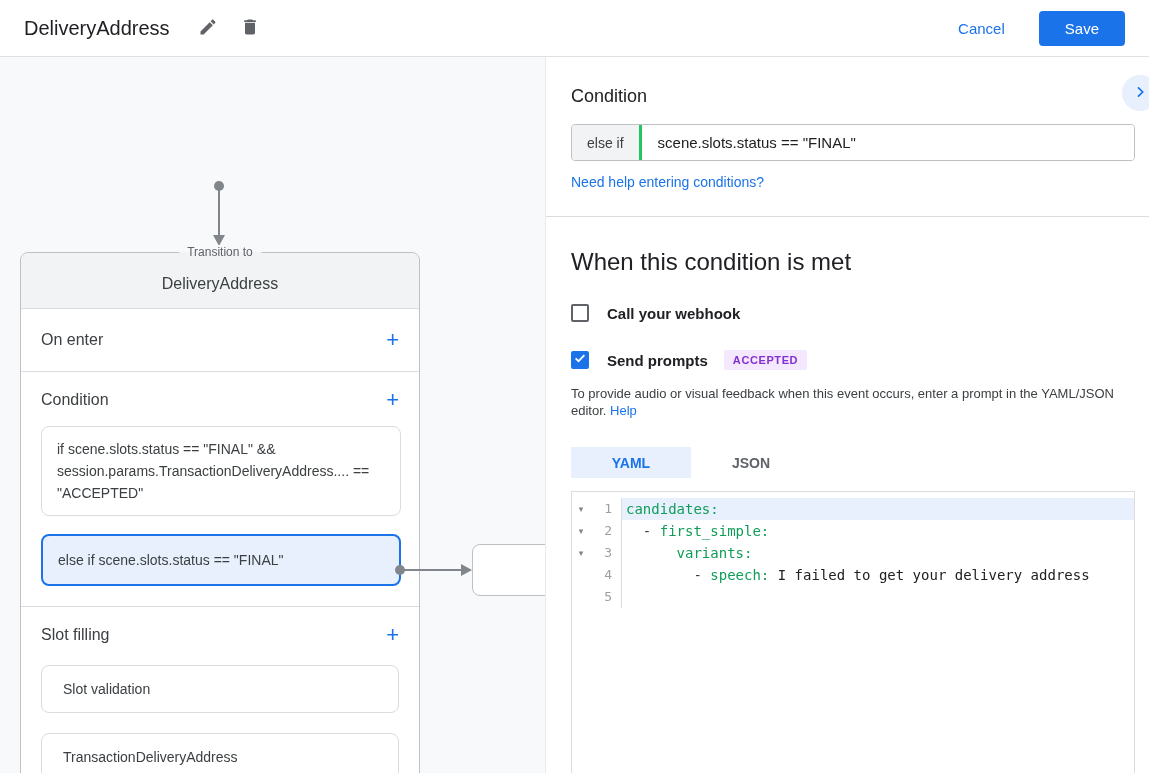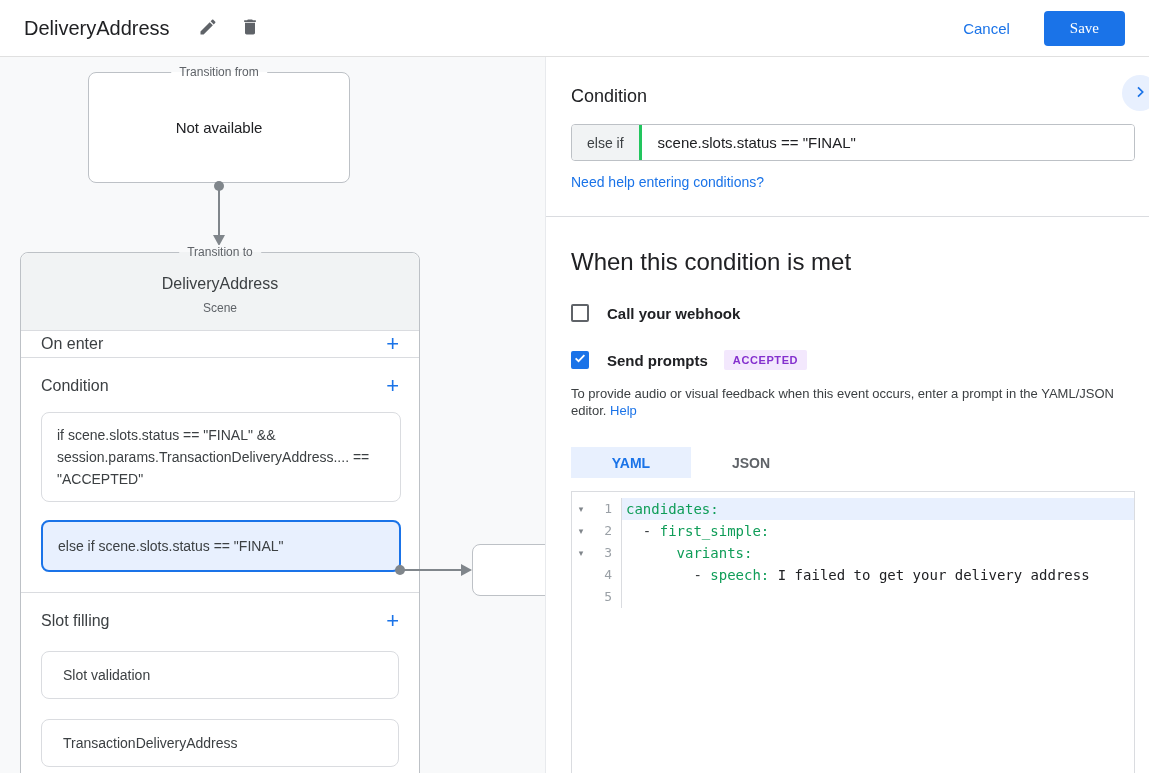--- a/index.html
+++ b/index.html
@@ -11,21 +11,21 @@
             border-bottom:1px solid #e0e0e0; background:#fff; }
   .topbar h1 { font-size:20px; font-weight:400; color:#202124; margin-right:24px; }
   .icon-btn { background:none; border:none; cursor:pointer; padding:4px; margin-right:14px;
               display:flex; align-items:center; color:#5f6368; }
   .icon-btn svg { width:20px; height:20px; fill:#5f6368; }
   .topbar-right { margin-left:auto; display:flex; align-items:center; gap:34px; }
   .btn-text { background:none; border:none; color:#1a73e8; font-size:15px; font-weight:500;
               cursor:pointer; font-family:inherit; }
   .btn-primary { background:#1a73e8; color:#fff; border:none; border-radius:4px;
                  font-size:15px; font-weight:500; padding:9px 26px; cursor:pointer;
-                 font-family:Liberation Serif, serif; }
+                 font-family:Liberation Sans, sans-serif; }
 
   
   .main { display:flex; height:716px; }
   .diagram { position:relative; width:546px; background:#f8f9fa; overflow:hidden;
              border-right:1px solid #e8eaed; flex:none; }
   .panel { position:relative; flex:1; background:#fff; padding:0 14px 0 25px; }
 
   
   .tfrom { position:absolute; left:88px; top:15px; width:262px; height:111px;
            background:#fff; border:1px solid #bdc1c6; border-radius:8px;
@@ -44,21 +44,21 @@
   .card-legend { background:linear-gradient(to bottom, #f8f9fa 50%, #f1f3f4 50%); }
   .card-header { background:#f1f3f4; border-bottom:1px solid #dadce0;
                  border-radius:8px 8px 0 0; text-align:center; padding:22px 16px 15px; }
   .card-header .scene-name { font-size:16px; color:#3c4043; }
   .card-header .scene-type { font-size:12px; color:#5f6368; margin-top:8px; }
   .sect { border-bottom:1px solid #dadce0; padding:18px 20px 20px; }
   .sect-row { display:flex; align-items:center; justify-content:space-between; }
   .sect-label { font-size:16px; color:#3c4043; }
   .plus-btn { background:none; border:none; color:#1a73e8; font-size:22px; font-weight:400;
               line-height:20px; cursor:pointer; font-family:inherit; }
-  .sect-onenter { padding:3px 20px; }
+  .sect-onenter { padding:21px 20px; }
   .cond-box { margin-top:16px; border:1px solid #dadce0; border-radius:8px;
               padding:11px 15px; font-size:14px; color:#3c4043; line-height:22px;
               width:360px; cursor:pointer; background:#fff; word-wrap:break-word; }
   .cond-box.selected { border:2px solid #1a73e8; background:#e8f0fe; padding:0 15px;
                        height:52px; display:flex; align-items:center; margin-top:18px; }
   .slot-box { margin-top:20px; border:1px solid #dadce0; border-radius:8px;
               height:48px; display:flex; align-items:center; padding:0 21px;
               font-size:14px; color:#3c4043; background:#fff; cursor:pointer; }
   .sect:last-child { border-bottom:none; }
 
@@ -136,37 +136,32 @@
   <div class="topbar-right">
     <button class="btn-text">Cancel</button>
     <button class="btn-primary">Save</button>
   </div>
 </div>
 
 <div class="main">
 
   <div class="diagram">
 
-    <div class="tfrom">
-      <span class="box-legend">Transition from</span>
-      <span class="tfrom-content">Not available</span>
-    </div>
 
     <svg class="arrow-svg" style="left:207px; top:123px;" width="24" height="68">
       <circle cx="12" cy="6" r="5" fill="#80868b"></circle>
       <line x1="12" y1="6" x2="12" y2="55" stroke="#80868b" stroke-width="2"></line>
       <polygon points="6,55 18,55 12,66" fill="#80868b"></polygon>
     </svg>
 
     <div class="card">
       <span class="box-legend card-legend">Transition to</span>
 
       <div class="card-header">
         <div class="scene-name">DeliveryAddress</div>
-        <div class="scene-type">Scene</div>
       </div>
 
       <div class="sect sect-onenter">
         <div class="sect-row">
           <span class="sect-label">On enter</span>
           <button class="plus-btn">+</button>
         </div>
       </div>
 
       <div class="sect">

